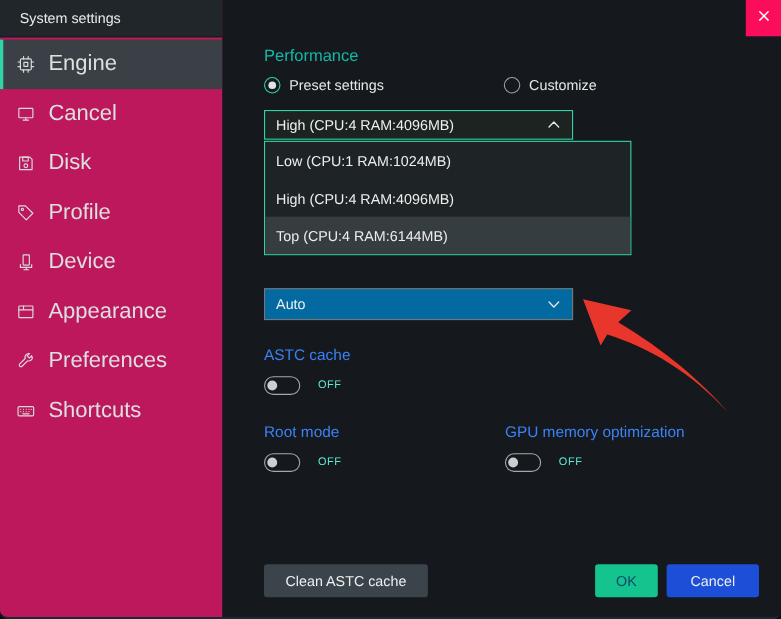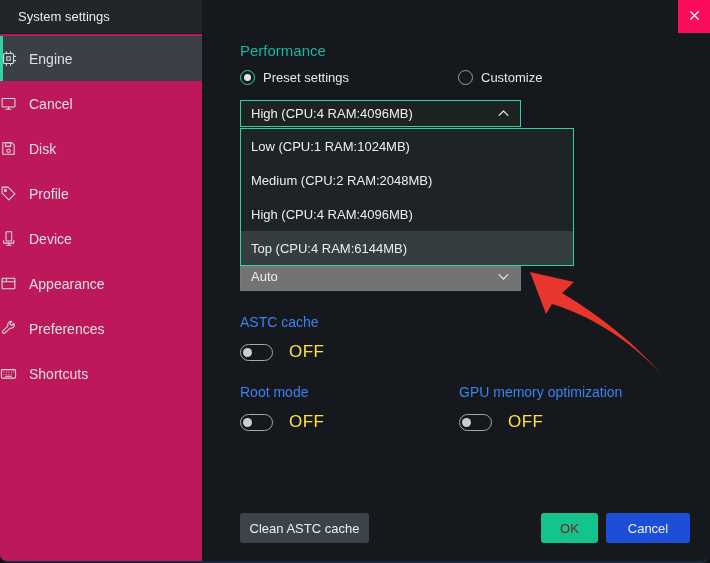--- a/index.html
+++ b/index.html
@@ -19,22 +19,22 @@
     background:#be185d;
   }
   .titlebar{
     height:34px; background:#20262a; display:flex; align-items:center;
     padding-left:18px; border-bottom:1px solid rgba(0,0,0,.35);
   }
   .titlebar-text{ font-size:13px; color:#e9ebeb; }
   .nav{ position:absolute; top:36px; left:0; right:0; }
   .nav-item{
     height:45px; display:flex; align-items:center; gap:12px;
-    cursor:default; position:relative;
-    color:#dde0e1; font-size:14px;
+    padding-left:15px; cursor:default; position:relative;
+    color:#dde0e1; font-size:20px;
   }
   .nav-item.selected{ background:#3a4045; }
   .nav-item.selected::before{
     content:""; position:absolute; left:0; top:0; bottom:0; width:3px;
     background:var(--accent);
   }
   .nav-icon{ width:17px; height:17px; flex:0 0 17px; display:block; color:#d7dadb; }
   .nav-icon svg{ width:100%; height:100%; display:block; }
 
   
@@ -59,50 +59,50 @@
   }
   .radio.selected{ border-color:var(--accent); }
   .radio-dot{ width:7px; height:7px; border-radius:50%; background:#e0e3e3; }
 
   .select-box{
     position:absolute; left:38px; width:281px; height:27px;
     display:flex; align-items:center; justify-content:space-between;
     padding:0 9px 0 10px; font-size:13px; color:#eef0f0;
   }
   .preset-head{ top:100px; border:1px solid var(--accent); background:#1c2321; z-index:3; }
-  .auto-select{ top:262px; height:29px; border:1px solid #73787c; background:#737373; z-index:1; }
+  .auto-select{ top:262px; height:29px; border:1px solid #73787c; background:#0369a1; z-index:1; }
   .chev{ width:15px; height:15px; color:#e3e6e6; }
   .chev svg{ width:100%; height:100%; display:block; }
 
   .dropdown-list{
     position:absolute; left:38px; top:128px; width:334px;
     border:1px solid var(--accent); background:#1e2326; z-index:2;
   }
   .dd-option{
     height:34px; display:flex; align-items:center; padding-left:10px;
     font-size:13px; color:#eceeee; cursor:default;
   }
   .dd-option.highlight{ background:#363d41; }
 
   .field-label{ position:absolute; font-size:14px; color:#3b82f6; }
   .toggle-row{ position:absolute; display:flex; align-items:center; gap:16px; }
   .toggle{
     width:33px; height:17px; border:1.5px solid #a3a8ab; border-radius:9px;
     display:flex; align-items:center; padding:0 2px; cursor:pointer;
   }
   .knob{ width:9px; height:9px; border-radius:50%; background:#cbcfd1; }
-  .toggle-state{ font-size:17px; color:#fde047; letter-spacing:.5px; }
+  .toggle-state{ font-size:10px; color:#5eead4; letter-spacing:.5px; }
 
   .footer-btn{
     position:absolute; top:513px; height:30px; border:none; border-radius:3px;
     font-size:13px; color:#eef0f0; font-family:inherit; cursor:pointer;
     display:flex; align-items:center; justify-content:center;
   }
-  .btn-clean{ left:38px; width:129px; background:#3b444a; }
-  .btn-ok{ left:339px; width:57px; background:var(--ok); color:#7f1d1d; }
+  .btn-clean{ left:38px; width:149px; background:#3b444a; }
+  .btn-ok{ left:339px; width:57px; background:var(--ok); color:#0c4a6e; }
   .btn-cancel{ left:404px; width:84px; background:#1d4ed8; }
 
   .arrow-overlay{
     position:absolute; inset:0; z-index:50; pointer-events:none;
   }
 </style>
 </head>
 <body>
 
 <div class="window" style="--accent:#2fd3a6; --ok:#14c38e;">
@@ -218,21 +218,20 @@
       <span>High (CPU:4 RAM:4096MB)</span>
       <span class="chev">
         <svg viewBox="0 0 24 24" fill="none" stroke="currentColor" stroke-width="2" stroke-linecap="round" stroke-linejoin="round">
           <polyline points="5,15 12,8 19,15"></polyline>
         </svg>
       </span>
     </div>
 
     <div class="dropdown-list" id="dropdown-list">
         <div class="dd-option">Low (CPU:1 RAM:1024MB)</div>
-        <div class="dd-option">Medium (CPU:2 RAM:2048MB)</div>
         <div class="dd-option">High (CPU:4 RAM:4096MB)</div>
         <div class="dd-option highlight">Top (CPU:4 RAM:6144MB)</div>
       </div>
 
     <div class="select-box auto-select">
       <span>Auto</span>
       <span class="chev">
         <svg viewBox="0 0 24 24" fill="none" stroke="currentColor" stroke-width="2" stroke-linecap="round" stroke-linejoin="round">
           <polyline points="5,9 12,16 19,9"></polyline>
         </svg>

